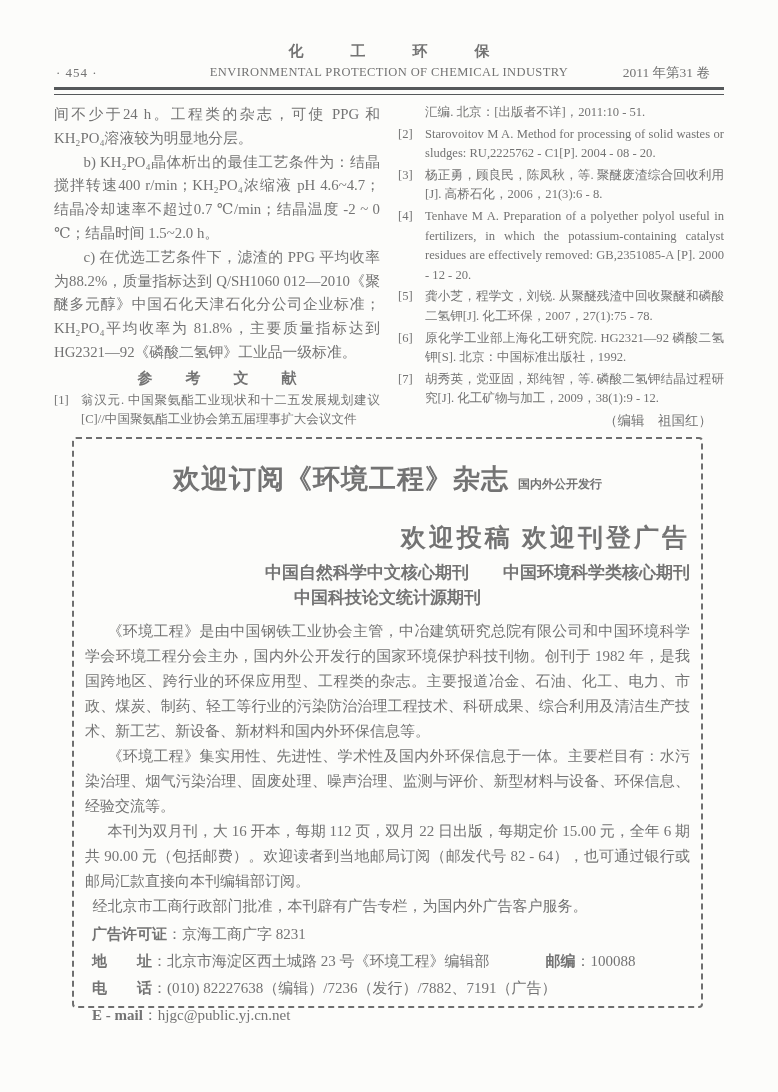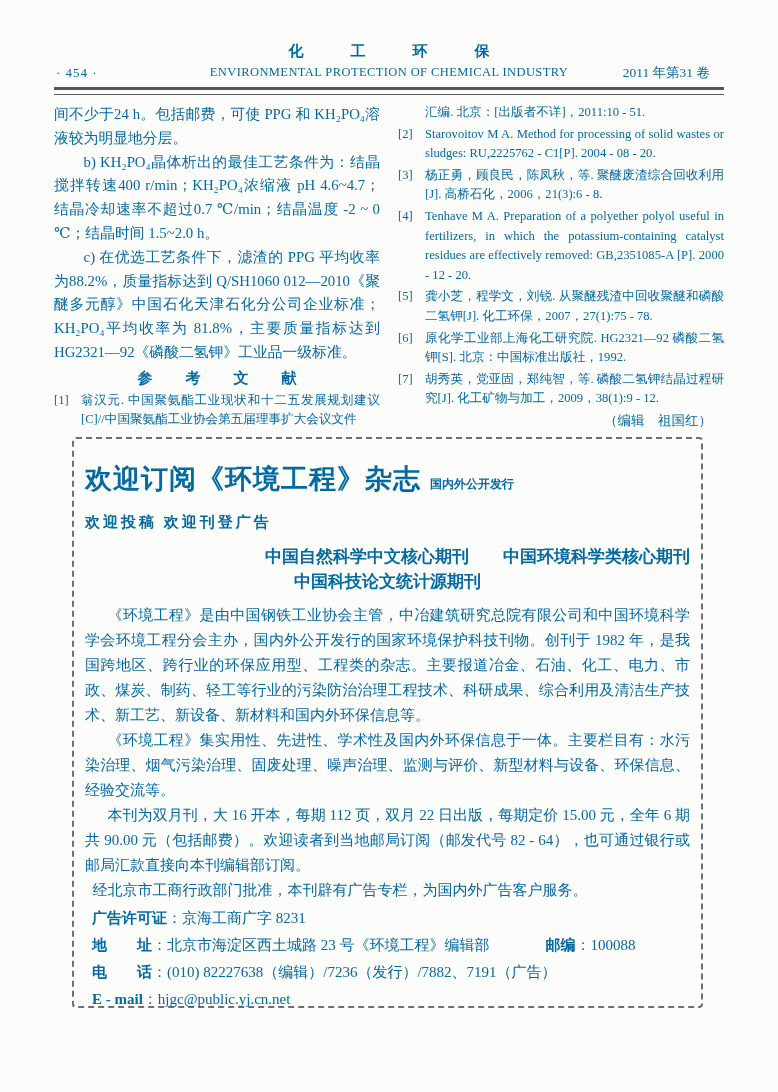--- a/index.html
+++ b/index.html
@@ -4,21 +4,21 @@
 <style>
   html,body { margin:0; padding:0; background:#e8e8e6; }
   .page {
     position:relative;
     width:778px; height:1092px;
     margin:0 auto;
     background:#fcfcfa;
     box-sizing:border-box;
     padding:42px 54px 0;
     font-family:"Liberation Serif","DejaVu Serif",serif;
-    color:#0369a1;
+    color:#737373;
     overflow:hidden;
   }
   
   .hdr-cn {
     text-align:center; font-weight:bold; font-size:15px;
     letter-spacing:16px; text-indent:16px; line-height:18px;
   }
   .hdr-row { position:relative; margin-top:3px; height:19px; }
   .hdr-pageno { position:absolute; left:2px; top:2px; font-size:13px; letter-spacing:1px; }
   .hdr-en { text-align:center; font-weight:normal; font-size:12.5px; letter-spacing:0.4px; line-height:19px; }
@@ -40,24 +40,24 @@
   .editor-note { text-align:right; font-size:13.5px; padding-right:12px; margin-top:3px;font-family:Liberation Mono, monospace; }
   
   .ad-box {
     position:absolute; top:437px; left:72px;
     width:631px; height:571px;
     box-sizing:border-box;
     border:2px dashed #6f6f6f;
     border-radius:4px;
     padding:12px 11px 10px;
   }
-  .ad-title-row { margin-top:10px; }
+  .ad-title-row { text-align:center; margin-top:10px; }
   .ad-title { font-size:27px; font-weight:bold; letter-spacing:1px; }
   .ad-title-note { font-size:12px; font-weight:bold; margin-left:9px; }
-  .ad-subtitle { text-align:left; font-size:15px; font-weight:bold; letter-spacing:3px; margin-top:12px; line-height:26px; }
+  .ad-subtitle { text-align:right; font-size:25px; font-weight:bold; letter-spacing:3px; margin-top:28px; line-height:26px; }
   .ad-honor1 { text-align:right; font-size:17px; font-weight:bold; margin-top:10px; line-height:23px; }
   .ad-honor2 { text-align:center; font-size:17px; font-weight:bold; margin-top:2px; line-height:23px; }
   .ad-paras { margin-top:10px; }
   .ad-paras p { margin:0; font-size:15px; line-height:25px; text-align:justify; text-indent:1.5em; }
   .ad-paras p.small-indent { text-indent:0.5em; }
   .ad-info { margin-top:2px; }
   .ad-info .row { font-size:15px; line-height:27px; padding-left:7px; margin:0; }
   .ad-info .lbl { font-weight:bold; }
   .ad-postcode { margin-left:56px; }
 </style>
@@ -72,21 +72,21 @@
       <span class="hdr-pageno">· 454 ·</span>
       <div class="hdr-en">ENVIRONMENTAL PROTECTION OF CHEMICAL INDUSTRY</div>
       <span class="hdr-issue">2011 年第31 卷</span>
     </div>
     <div class="hdr-rule"></div>
   </div>
 
   <div class="columns">
 
     <div class="col">
-      <p class="body">间不少于24 h。包括邮费，可使 PPG 和 KH₂PO₄溶液较为明显地分层。</p>
+      <p class="body">间不少于24 h。工程类的杂志，可使 PPG 和 KH₂PO₄溶液较为明显地分层。</p>
       <p class="body indent2">b) KH₂PO₄晶体析出的最佳工艺条件为：结晶搅拌转速400 r/min；KH₂PO₄浓缩液 pH 4.6~4.7；结晶冷却速率不超过0.7 ℃/min；结晶温度 -2 ~ 0 ℃；结晶时间 1.5~2.0 h。</p>
       <p class="body indent2">c) 在优选工艺条件下，滤渣的 PPG 平均收率为88.2%，质量指标达到 Q/SH1060 012—2010《聚醚多元醇》中国石化天津石化分公司企业标准；KH₂PO₄平均收率为 81.8%，主要质量指标达到HG2321—92《磷酸二氢钾》工业品一级标准。</p>
       <div class="refs-heading">参　考　文　献</div>
       <div class="ref">
         <span class="ref-label">[1]</span>
         <span class="ref-text">翁汉元. 中国聚氨酯工业现状和十二五发展规划建议[C]//中国聚氨酯工业协会第五届理事扩大会议文件</span>
       </div>
     </div>
 
     <div class="col">

